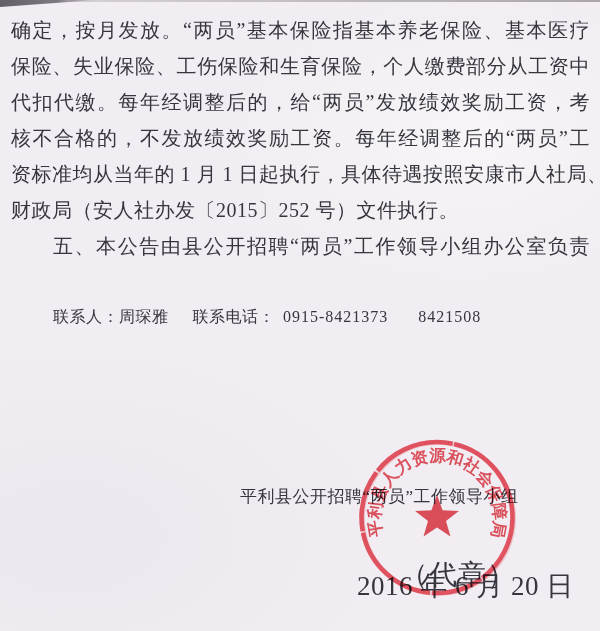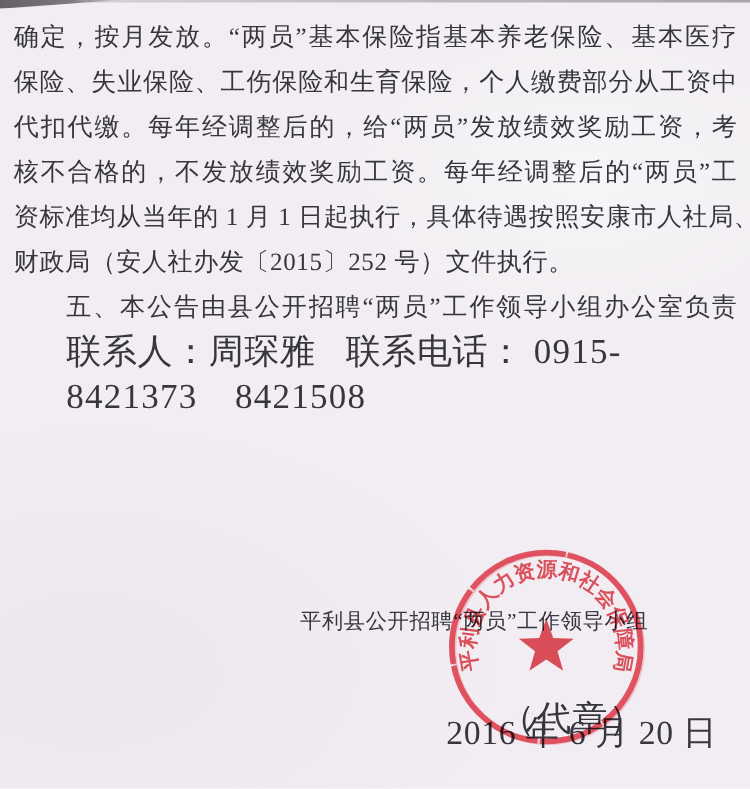--- a/index.html
+++ b/index.html
@@ -31,21 +31,21 @@
     position:absolute;top:12px;left:11px;right:10px;
   }
   .line{
     height:36px;line-height:36px;font-size:20px;
     letter-spacing:.5px;
     text-align:justify;text-align-last:justify;
     white-space:nowrap;
   }
   .line.no-just{text-align:right;text-align-last:left;}
   .line.indent2{text-indent:42px;}
-  .contact-line{height:36px;line-height:36px;font-size:28px;padding-left:42px;letter-spacing:.5px;}
+  .contact-line{height:36px;line-height:36px;font-size:16px;padding-left:42px;letter-spacing:.5px;margin-top:35px;}
   .contact-line .gap-a{margin-left:24px;}
   .contact-line .gap-b{margin-left:8px;letter-spacing:1px;}
   .contact-line .gap-c{margin-left:30px;letter-spacing:1px;}
   
   .sig-org{
     position:absolute;left:240px;top:485px;
     font-size:17px;letter-spacing:.5px;white-space:nowrap;
   }
   .sig-proxy{
     position:absolute;left:400px;top:536px;

